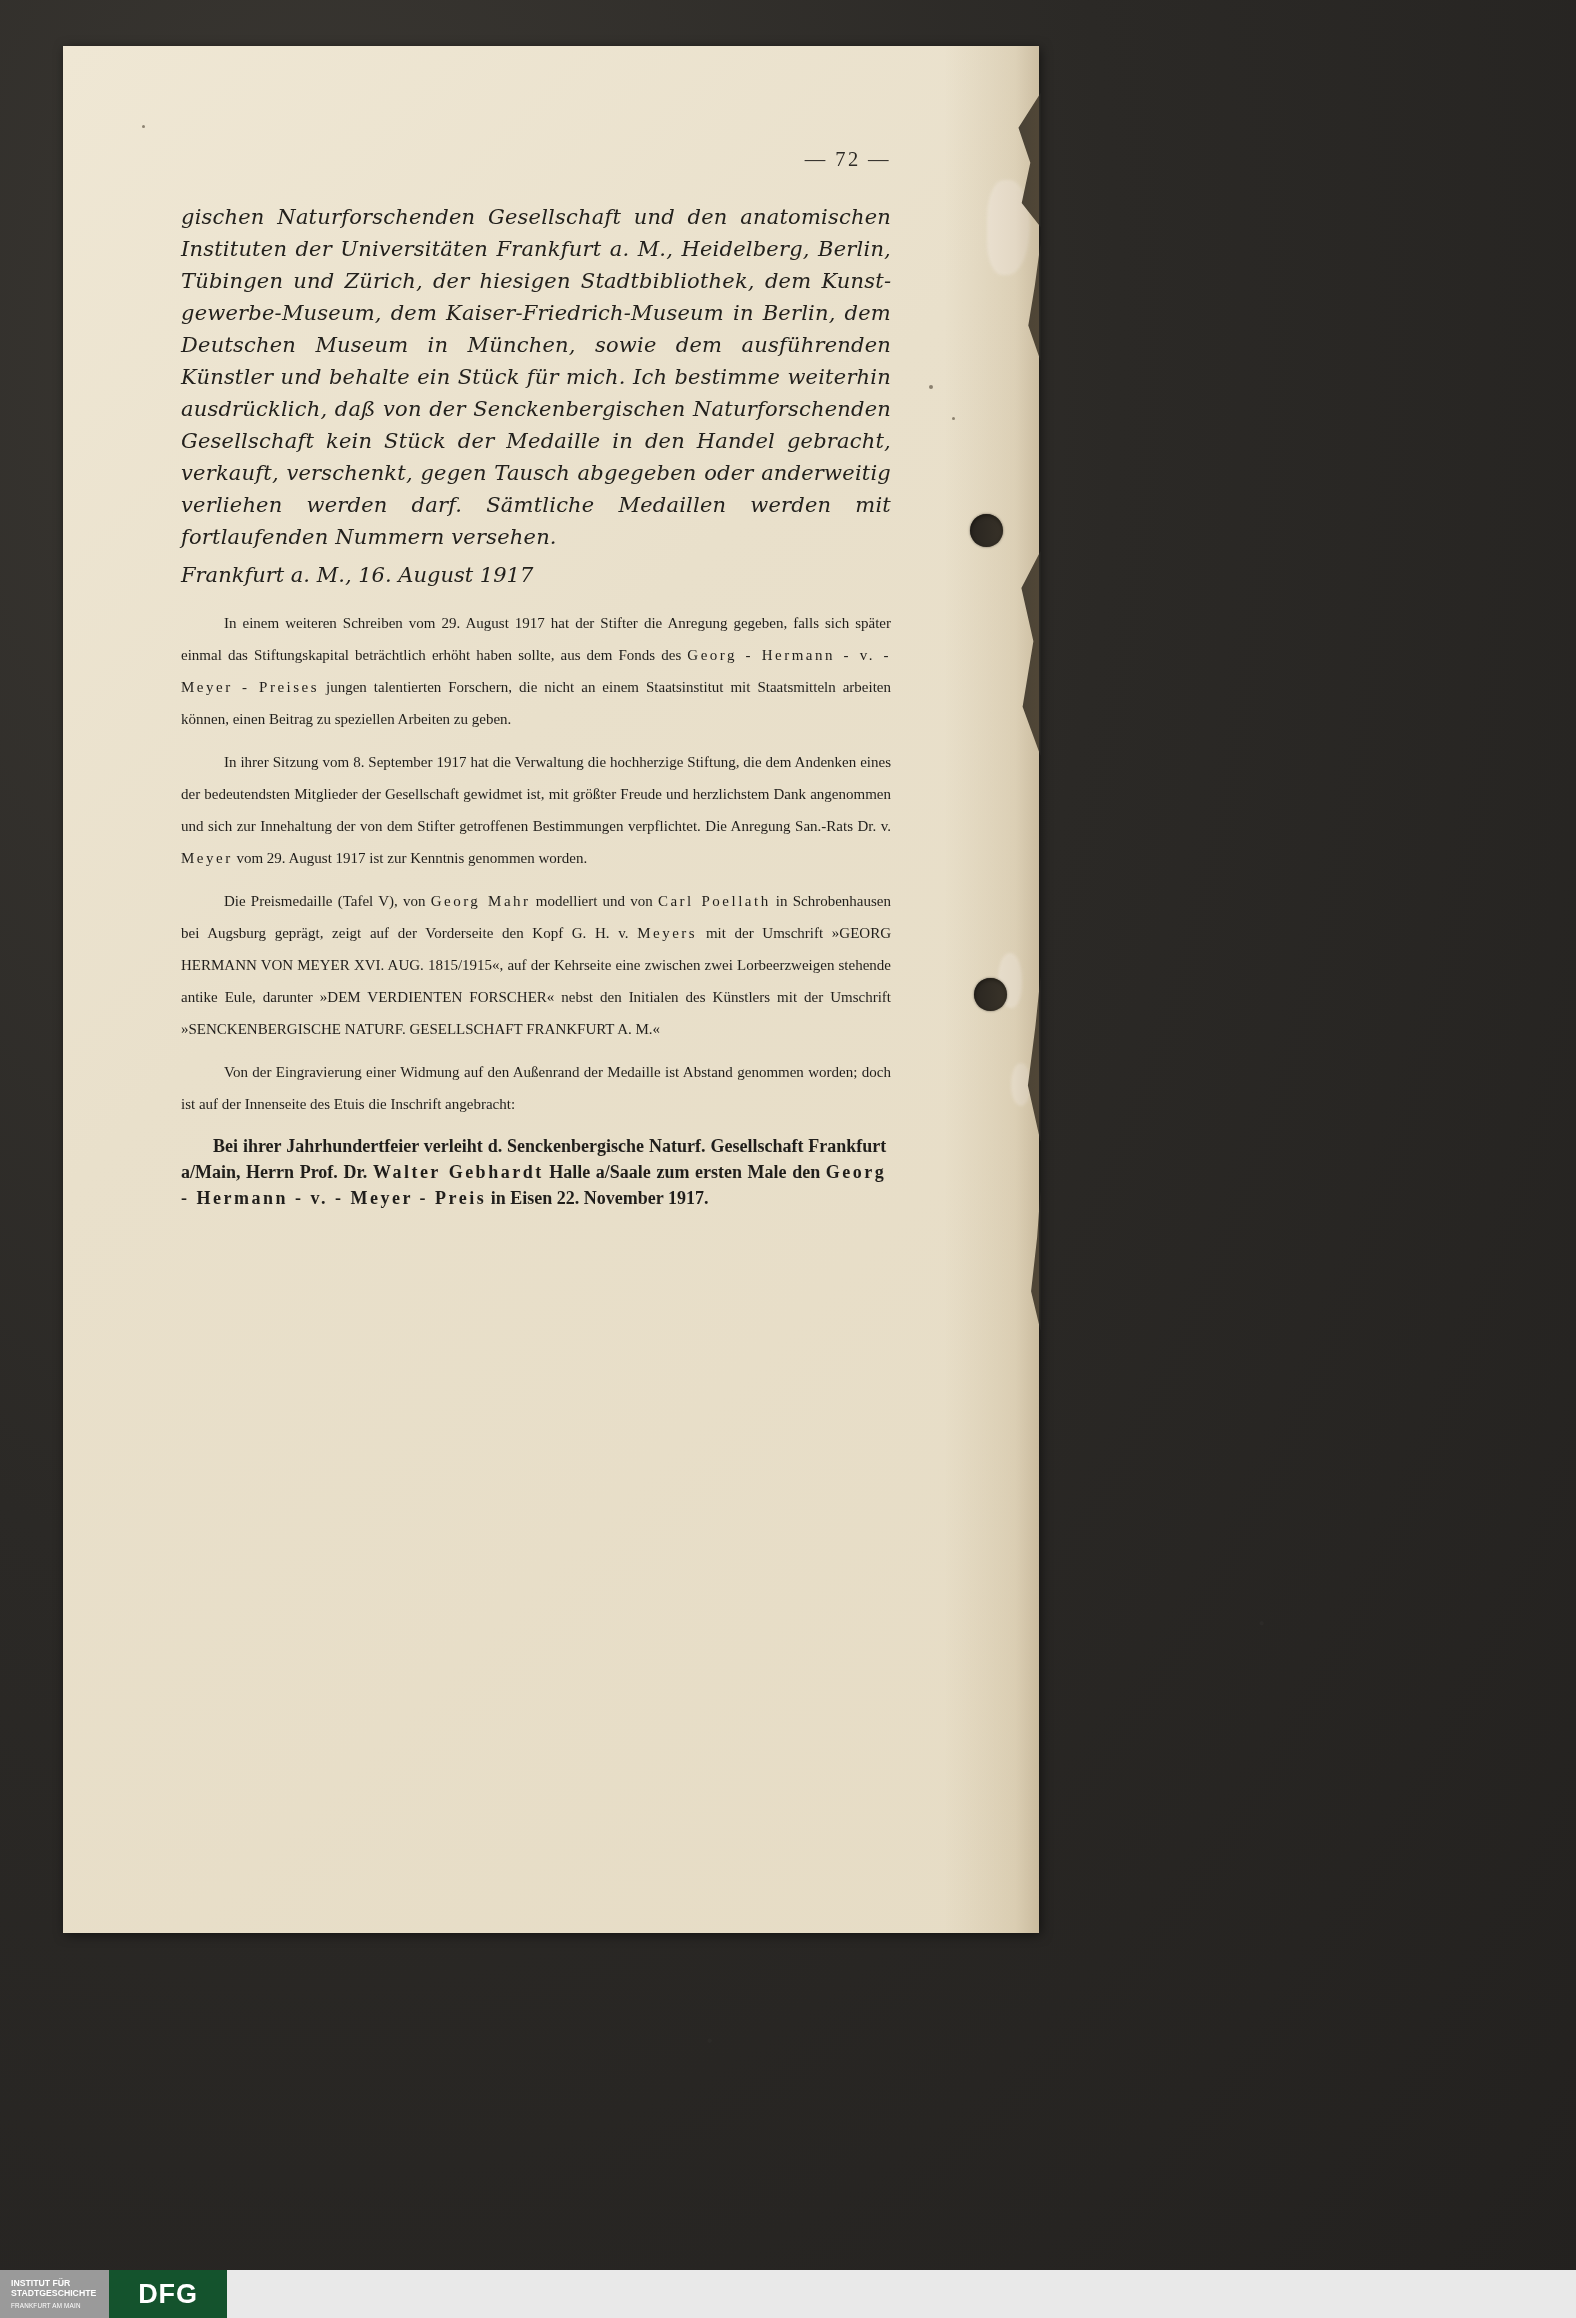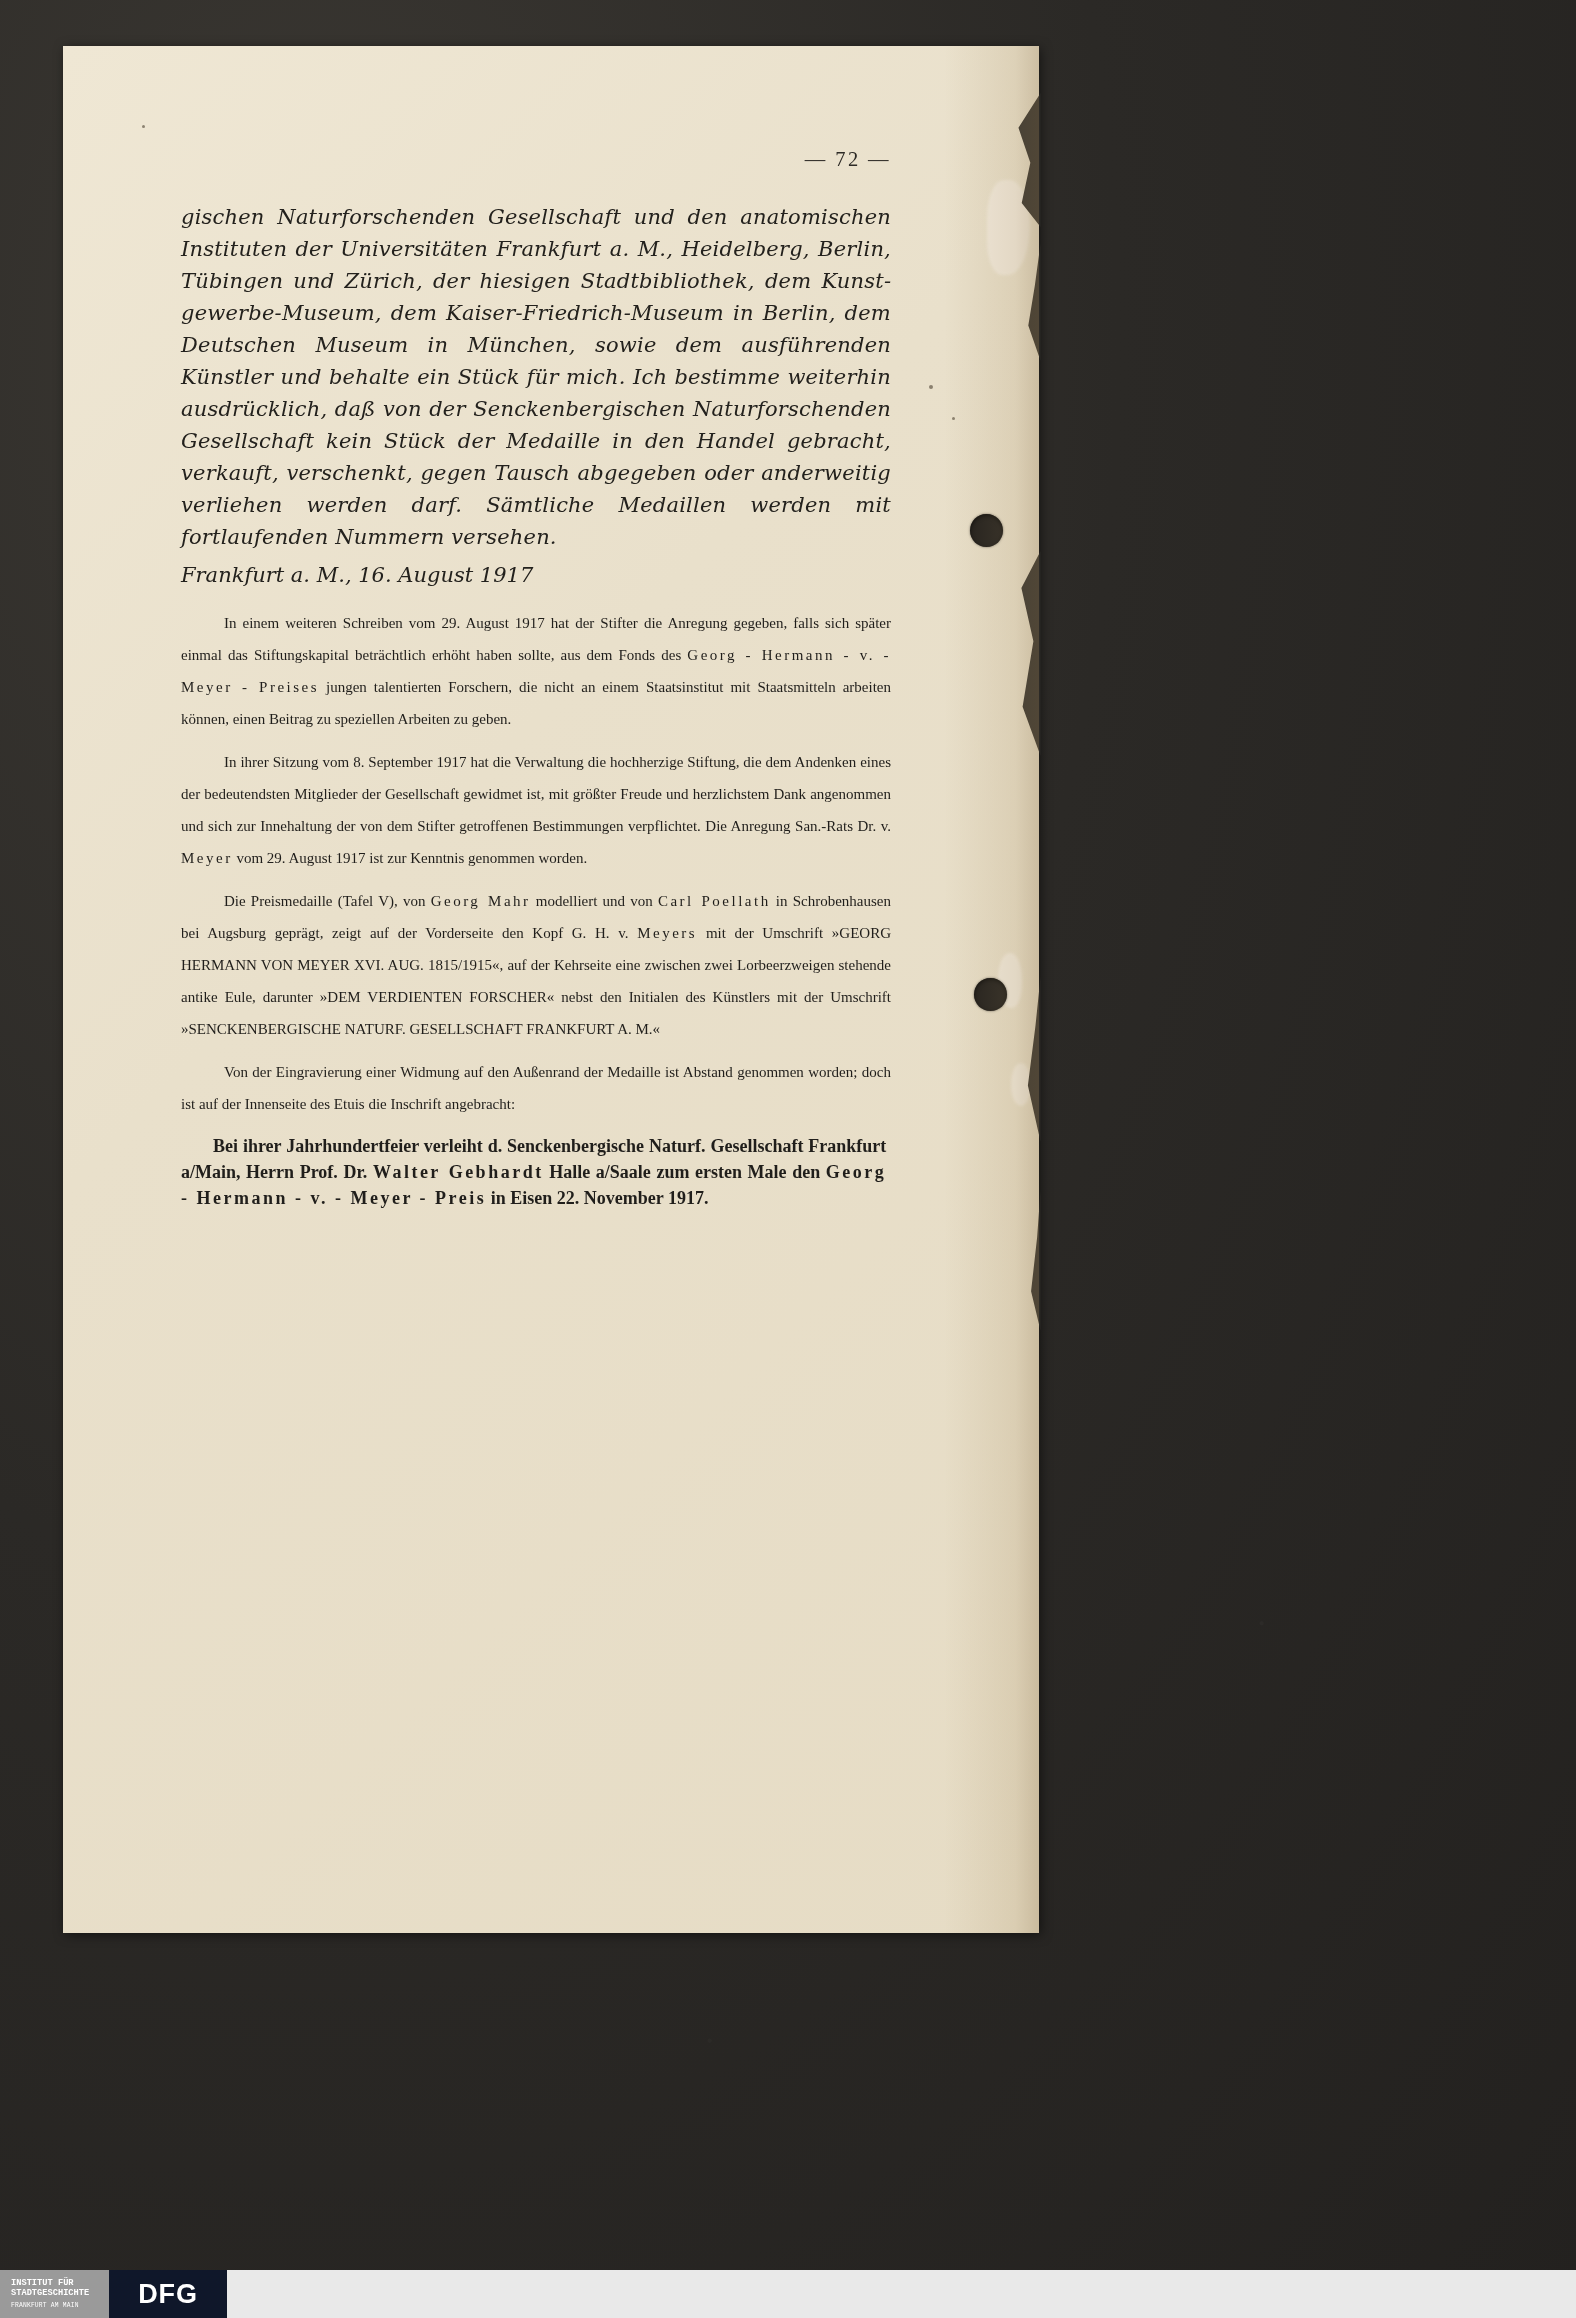--- a/index.html
+++ b/index.html
@@ -168,38 +168,38 @@
   .footer-left {
     width: 109px;
     height: 49px;
     background: #9a9a9a;
     color: #ffffff;
     display: flex;
     flex-direction: column;
     justify-content: center;
     padding-left: 11px;
     box-sizing: border-box;
-    font-family: Liberation Mono, monospace;
+    font-family: Liberation Sans, sans-serif;
     font-weight: bold;
     line-height: 10.2px;
   }
   .footer-left .l1 { font-size: 8.7px; }
   .footer-left .l2 { font-size: 8.7px; }
   .footer-left .l3 { font-size: 6.3px; font-weight: normal; margin-top: 2.4px; letter-spacing: 0.2px; }
   .footer-center {
     flex: 1;
     text-align: center;
     font-family: "Liberation Sans", sans-serif;
     font-size: 18px;
     color: #3a3a3a;
   }
   .footer-right {
     width: 118px;
     height: 49px;
-    background: #0f172a;
+    background: #14532d;
     color: #ffffff;
     display: flex;
     align-items: center;
     justify-content: center;
     font-family: "Liberation Sans", sans-serif;
     font-weight: bold;
     font-size: 27px;
     letter-spacing: 0.8px;
   }
 </style>

